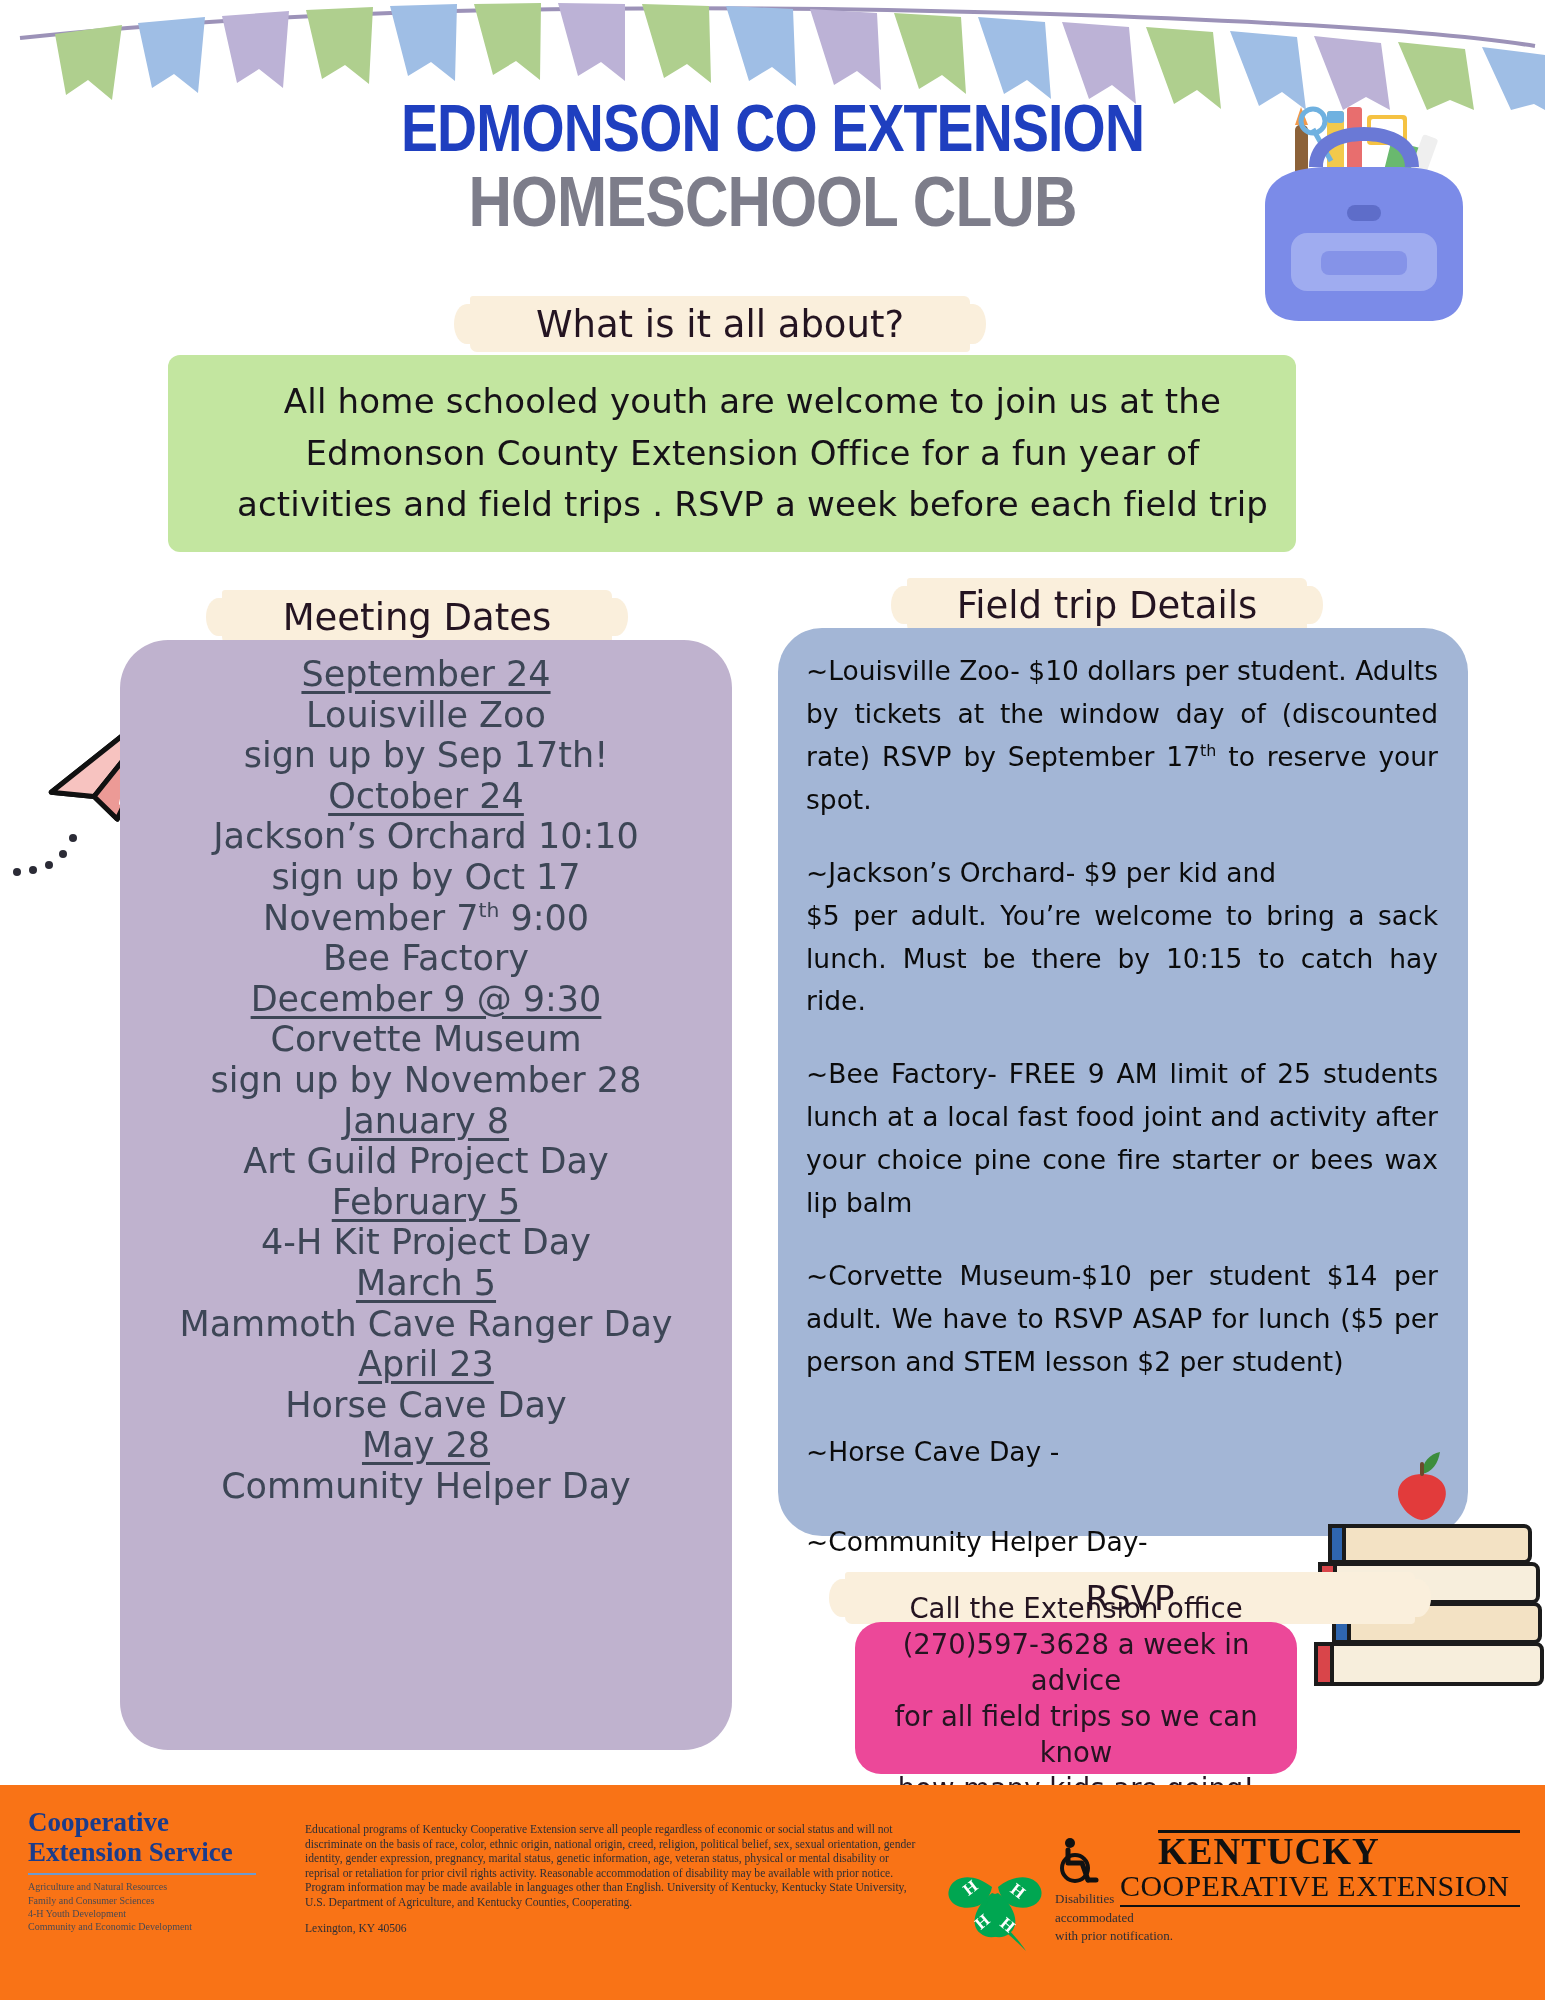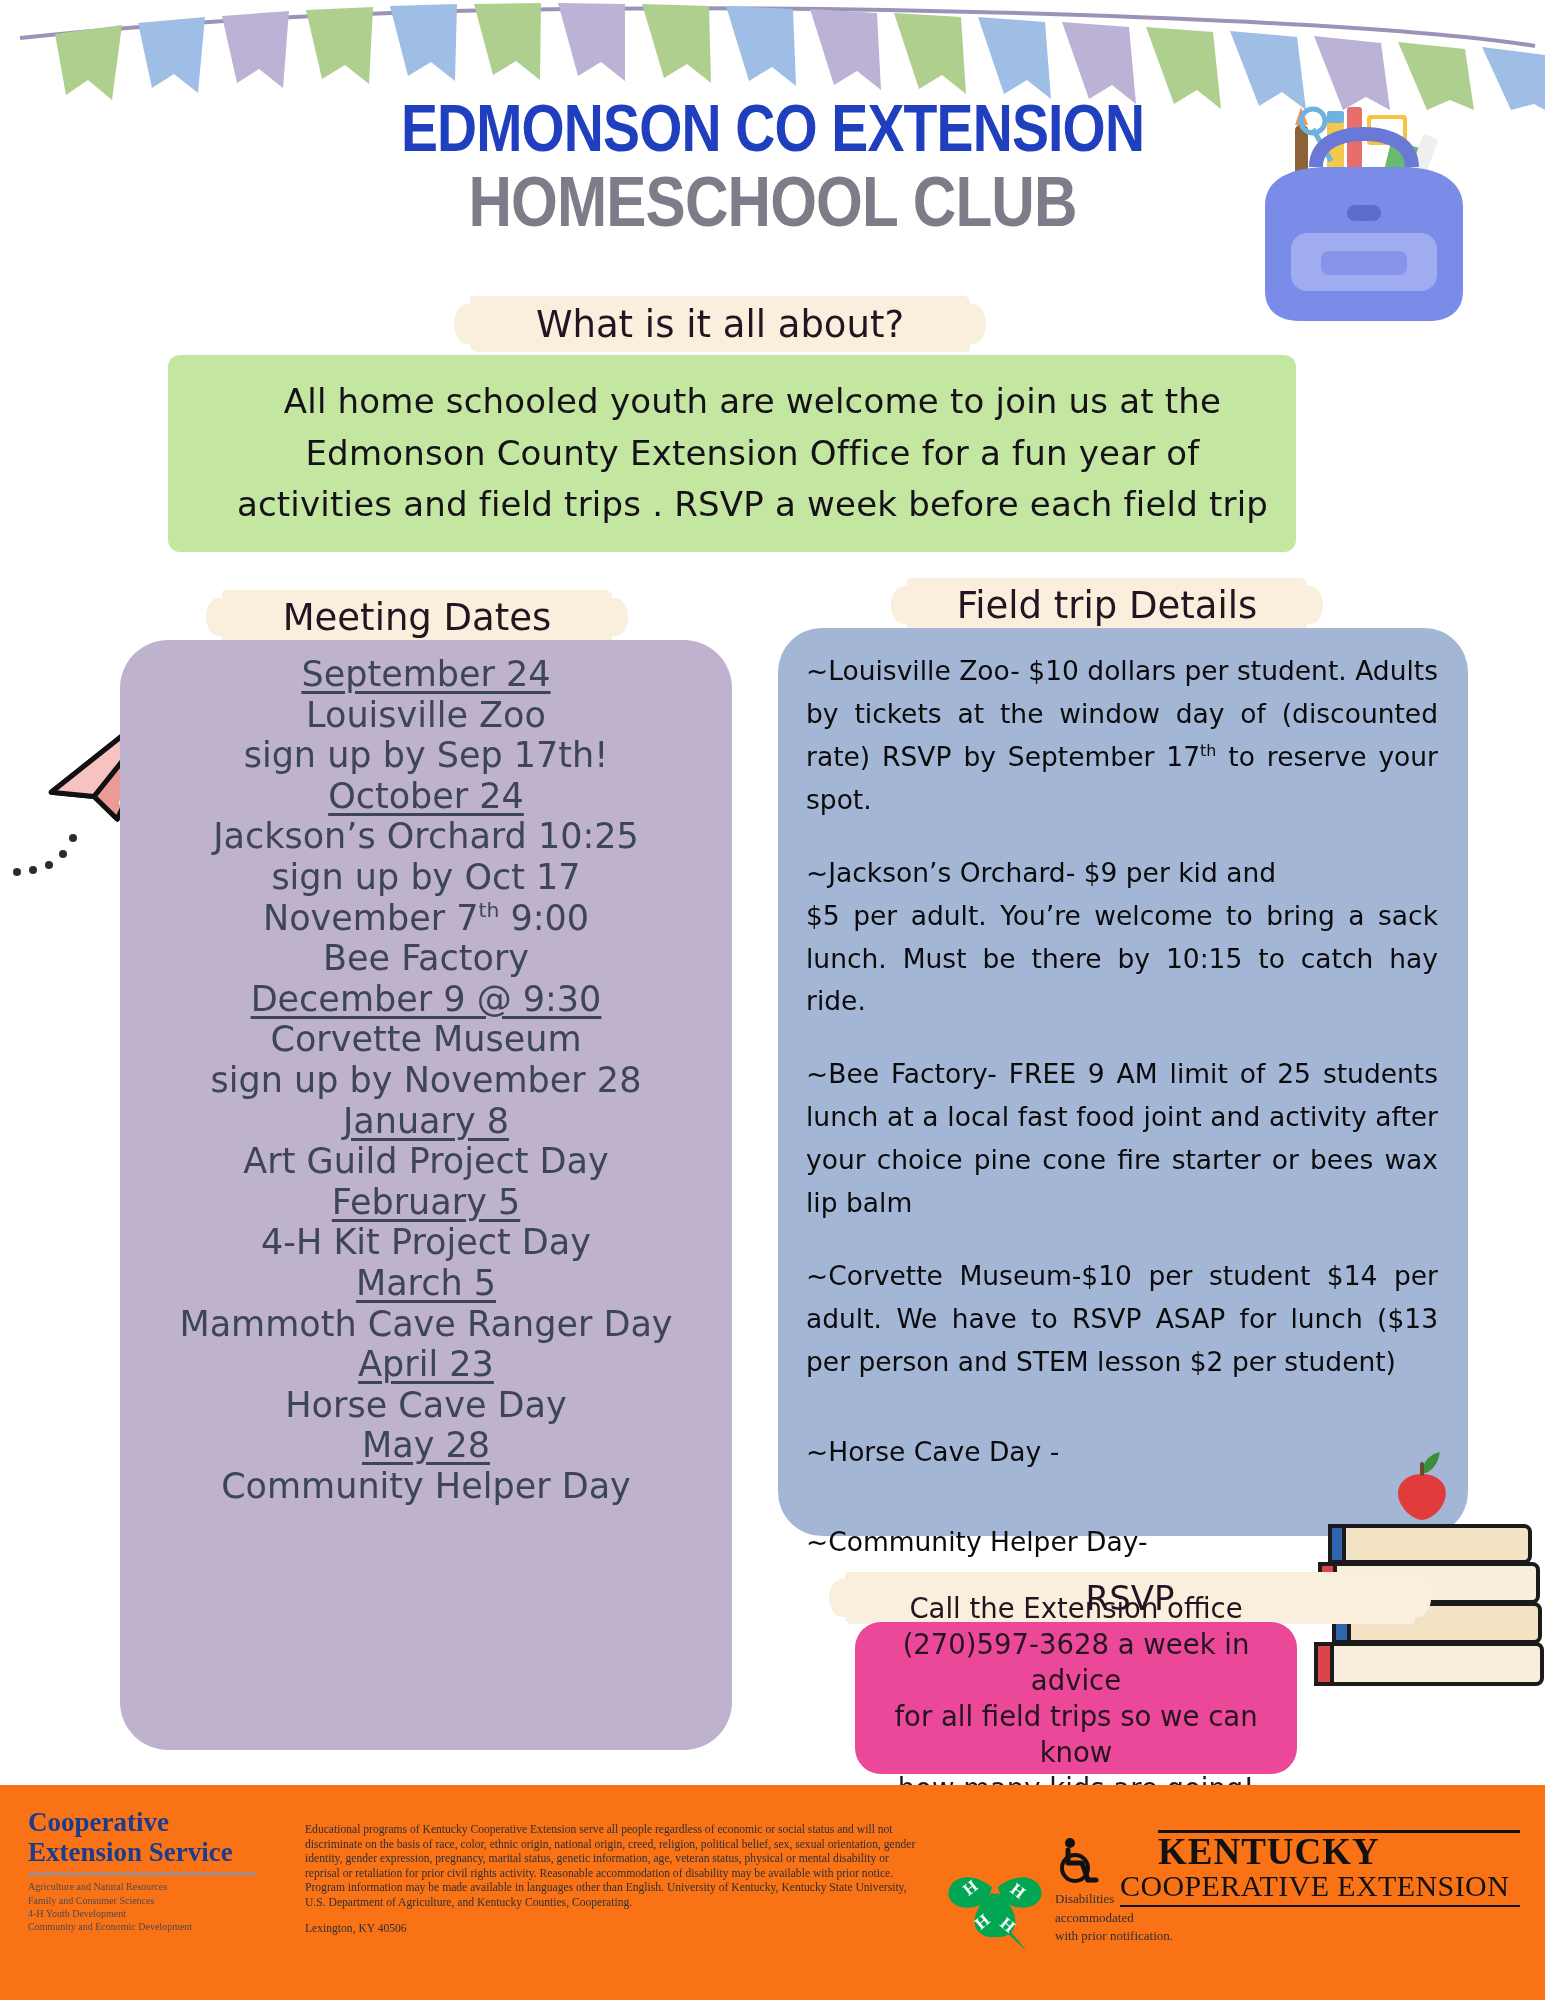--- a/index.html
+++ b/index.html
@@ -238,21 +238,21 @@
 </div>
 
 <div class="purple-panel">
   <div class="mt-list">
 
     <div class="mt-date">September 24</div>
     <div class="mt-place">Louisville Zoo</div>
     <div class="mt-place">sign up by Sep 17th!</div>
 
     <div class="mt-date">October 24</div>
-    <div class="mt-place">Jackson’s Orchard 10:25</div>
+    <div class="mt-place">Jackson’s Orchard 10:10</div>
     <div class="mt-place">sign up by Oct 17</div>
 
     <div class="mt-date no-underline"><span>November 7</span><sup>th</sup><span> 9:00</span></div>
     <div class="mt-place">Bee Factory</div>
 
     <div class="mt-date">December 9 @ 9:30</div>
     <div class="mt-place">Corvette Museum</div>
     <div class="mt-place">sign up by November 28</div>
 
     <div class="mt-date">January 8</div>
@@ -275,21 +275,21 @@
 
 <div class="blue-panel">
 
   <p class="ft-p"><span>~Louisville Zoo- $10 dollars per student. Adults by tickets at the window day of (discounted rate) RSVP by September 17</span><sup>th</sup><span> to reserve your spot.</span></p>
 
   <p class="ft-p gap">~Jackson’s Orchard- $9 per kid and</p>
   <p class="ft-p">$5 per adult. You’re welcome to bring a sack lunch. Must be there by 10:15 to catch hay ride.</p>
 
   <p class="ft-p gap">~Bee Factory- FREE 9 AM limit of 25 students lunch at a local fast food joint and activity after your choice pine cone fire starter or bees wax lip balm</p>
 
-  <p class="ft-p gap">~Corvette Museum-$10 per student $14 per adult. We have to RSVP ASAP for lunch ($13 per person and STEM lesson $2 per student)</p>
+  <p class="ft-p gap">~Corvette Museum-$10 per student $14 per adult. We have to RSVP ASAP for lunch ($5 per person and STEM lesson $2 per student)</p>
 
   <p class="ft-p gap-lg">~Horse Cave Day -</p>
 
   <p class="ft-p gap-lg">~Community Helper Day-</p>
 
 </div>
 
 <div class="books">
   <svg width="245" height="280" viewBox="0 0 245 280">
     <g>

